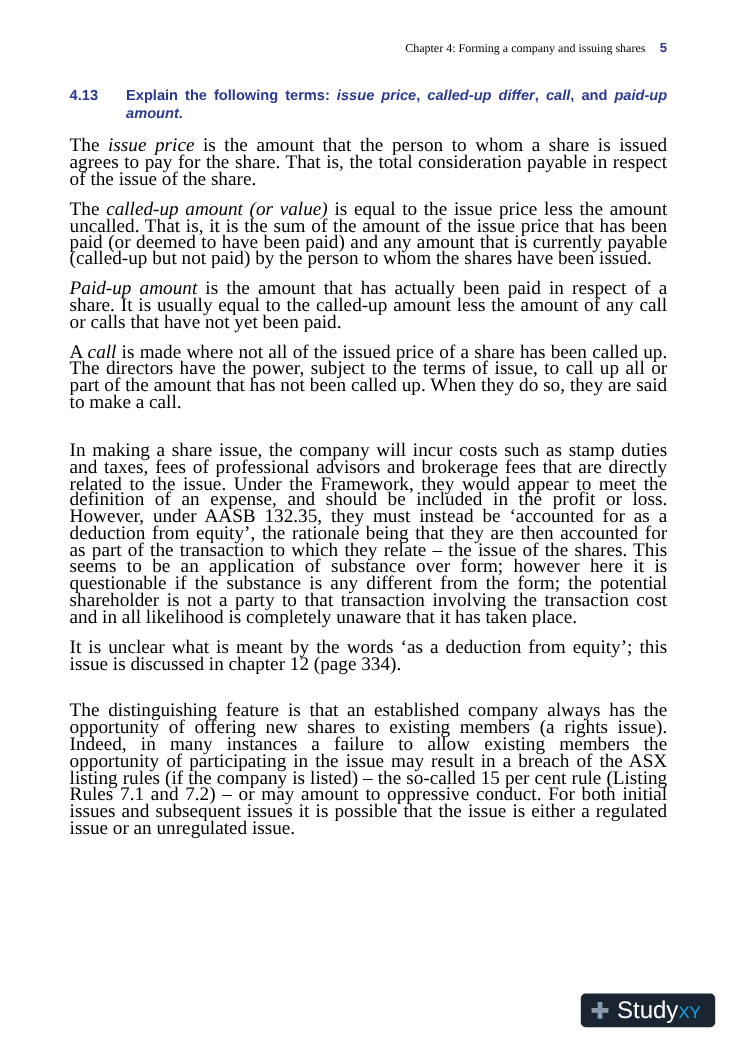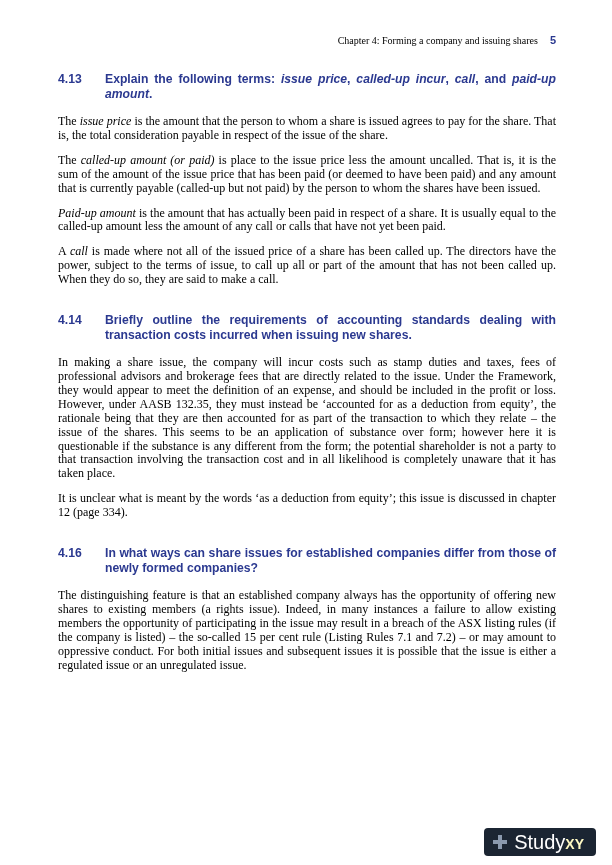--- a/index.html
+++ b/index.html
@@ -35,21 +35,21 @@
     color:#2b3990;
     font-size:12.2px;
     line-height:15px;
     margin-bottom:13px;
   }
   .q-num{flex:0 0 47px;}
   .q-title{flex:1;text-align:justify;}
   .q-title .it{font-style:italic;}
   p.body-par{
     margin:0 0 11px 0;
-    font-size:12px;
+    font-size:16px;
     line-height:13.9px;
     text-align:justify;
   }
   p.body-par .it{font-style:italic;}
   .version-note{
     position:absolute;
     right:22px;bottom:28px;
     font-size:8px;
     color:#aaaaaa;
     font-family:Liberation Mono, monospace;
@@ -72,60 +72,52 @@
   }
   .logo .plus::before{
     content:"";
     display:block;
     width:14px;height:14px;
     background:
       linear-gradient(#8a99ad,#8a99ad) center/14px 4px no-repeat,
       linear-gradient(#8a99ad,#8a99ad) center/4px 14px no-repeat;
   }
   .logo .study{color:#ffffff;font-size:20px;font-weight:400;}
-  .logo .xy{color:#fef9c3;font-size:14px;font-weight:700;}
+  .logo .xy{color:#0ea5e9;font-size:14px;font-weight:400;}
 </style>
 </head>
 <body>
 
 <div class="page">
 
   <div class="running-header">
     <span class="chapter">Chapter 4: Forming a company and issuing shares</span>
     <span class="pageno">5</span>
   </div>
 
   <div class="section">
     <div class="q-heading">
       <span class="q-num">4.13</span>
-      <span class="q-title"><span>Explain the following terms: </span><span class="it">issue price</span><span>, </span><span class="it">called-up incur</span><span>, </span><span class="it">call</span><span>, and </span><span class="it">paid-up amount</span><span>.</span></span>
+      <span class="q-title"><span>Explain the following terms: </span><span class="it">issue price</span><span>, </span><span class="it">called-up differ</span><span>, </span><span class="it">call</span><span>, and </span><span class="it">paid-up amount</span><span>.</span></span>
     </div>
     <p class="body-par"><span>The </span><span class="it">issue price</span><span> is the amount that the person to whom a share is issued agrees to pay for the share. That is, the total consideration payable in respect of the issue of the share.</span></p>
-    <p class="body-par"><span>The </span><span class="it">called-up amount (or paid)</span><span> is place to the issue price less the amount uncalled. That is, it is the sum of the amount of the issue price that has been paid (or deemed to have been paid) and any amount that is currently payable (called-up but not paid) by the person to whom the shares have been issued.</span></p>
+    <p class="body-par"><span>The </span><span class="it">called-up amount (or value)</span><span> is equal to the issue price less the amount uncalled. That is, it is the sum of the amount of the issue price that has been paid (or deemed to have been paid) and any amount that is currently payable (called-up but not paid) by the person to whom the shares have been issued.</span></p>
     <p class="body-par"><span class="it">Paid-up amount</span><span> is the amount that has actually been paid in respect of a share. It is usually equal to the called-up amount less the amount of any call or calls that have not yet been paid.</span></p>
     <p class="body-par"><span>A </span><span class="it">call</span><span> is made where not all of the issued price of a share has been called up. The directors have the power, subject to the terms of issue, to call up all or part of the amount that has not been called up. When they do so, they are said to make a call.</span></p>
   </div>
 
   <div class="section">
-    <div class="q-heading">
-      <span class="q-num">4.14</span>
-      <span class="q-title"><span>Briefly outline the requirements of accounting standards dealing with transaction costs incurred when issuing new shares.</span></span>
-    </div>
     <p class="body-par"><span>In making a share issue, the company will incur costs such as stamp duties and taxes, fees of professional advisors and brokerage fees that are directly related to the issue. Under the Framework, they would appear to meet the definition of an expense, and should be included in the profit or loss. However, under AASB 132.35, they must instead be ‘accounted for as a deduction from equity’, the rationale being that they are then accounted for as part of the transaction to which they relate – the issue of the shares. This seems to be an application of substance over form; however here it is questionable if the substance is any different from the form; the potential shareholder is not a party to that transaction involving the transaction cost and in all likelihood is completely unaware that it has taken place.</span></p>
     <p class="body-par"><span>It is unclear what is meant by the words ‘as a deduction from equity’; this issue is discussed in chapter 12 (page 334).</span></p>
   </div>
 
   <div class="section">
   </div>
 
   <div class="section">
-    <div class="q-heading">
-      <span class="q-num">4.16</span>
-      <span class="q-title"><span>In what ways can share issues for established companies differ from those of newly formed companies?</span></span>
-    </div>
     <p class="body-par"><span>The distinguishing feature is that an established company always has the opportunity of offering new shares to existing members (a rights issue). Indeed, in many instances a failure to allow existing members the opportunity of participating in the issue may result in a breach of the ASX listing rules (if the company is listed) – the so-called 15 per cent rule (Listing Rules 7.1 and 7.2) – or may amount to oppressive conduct. For both initial issues and subsequent issues it is possible that the issue is either a regulated issue or an unregulated issue.</span></p>
   </div>
 
   <div class="version-note">Version 5.0</div>
 
   <div class="logo">
     <span class="plus"></span>
     <span><span class="study">Study</span><span class="xy">XY</span></span>
   </div>
 

